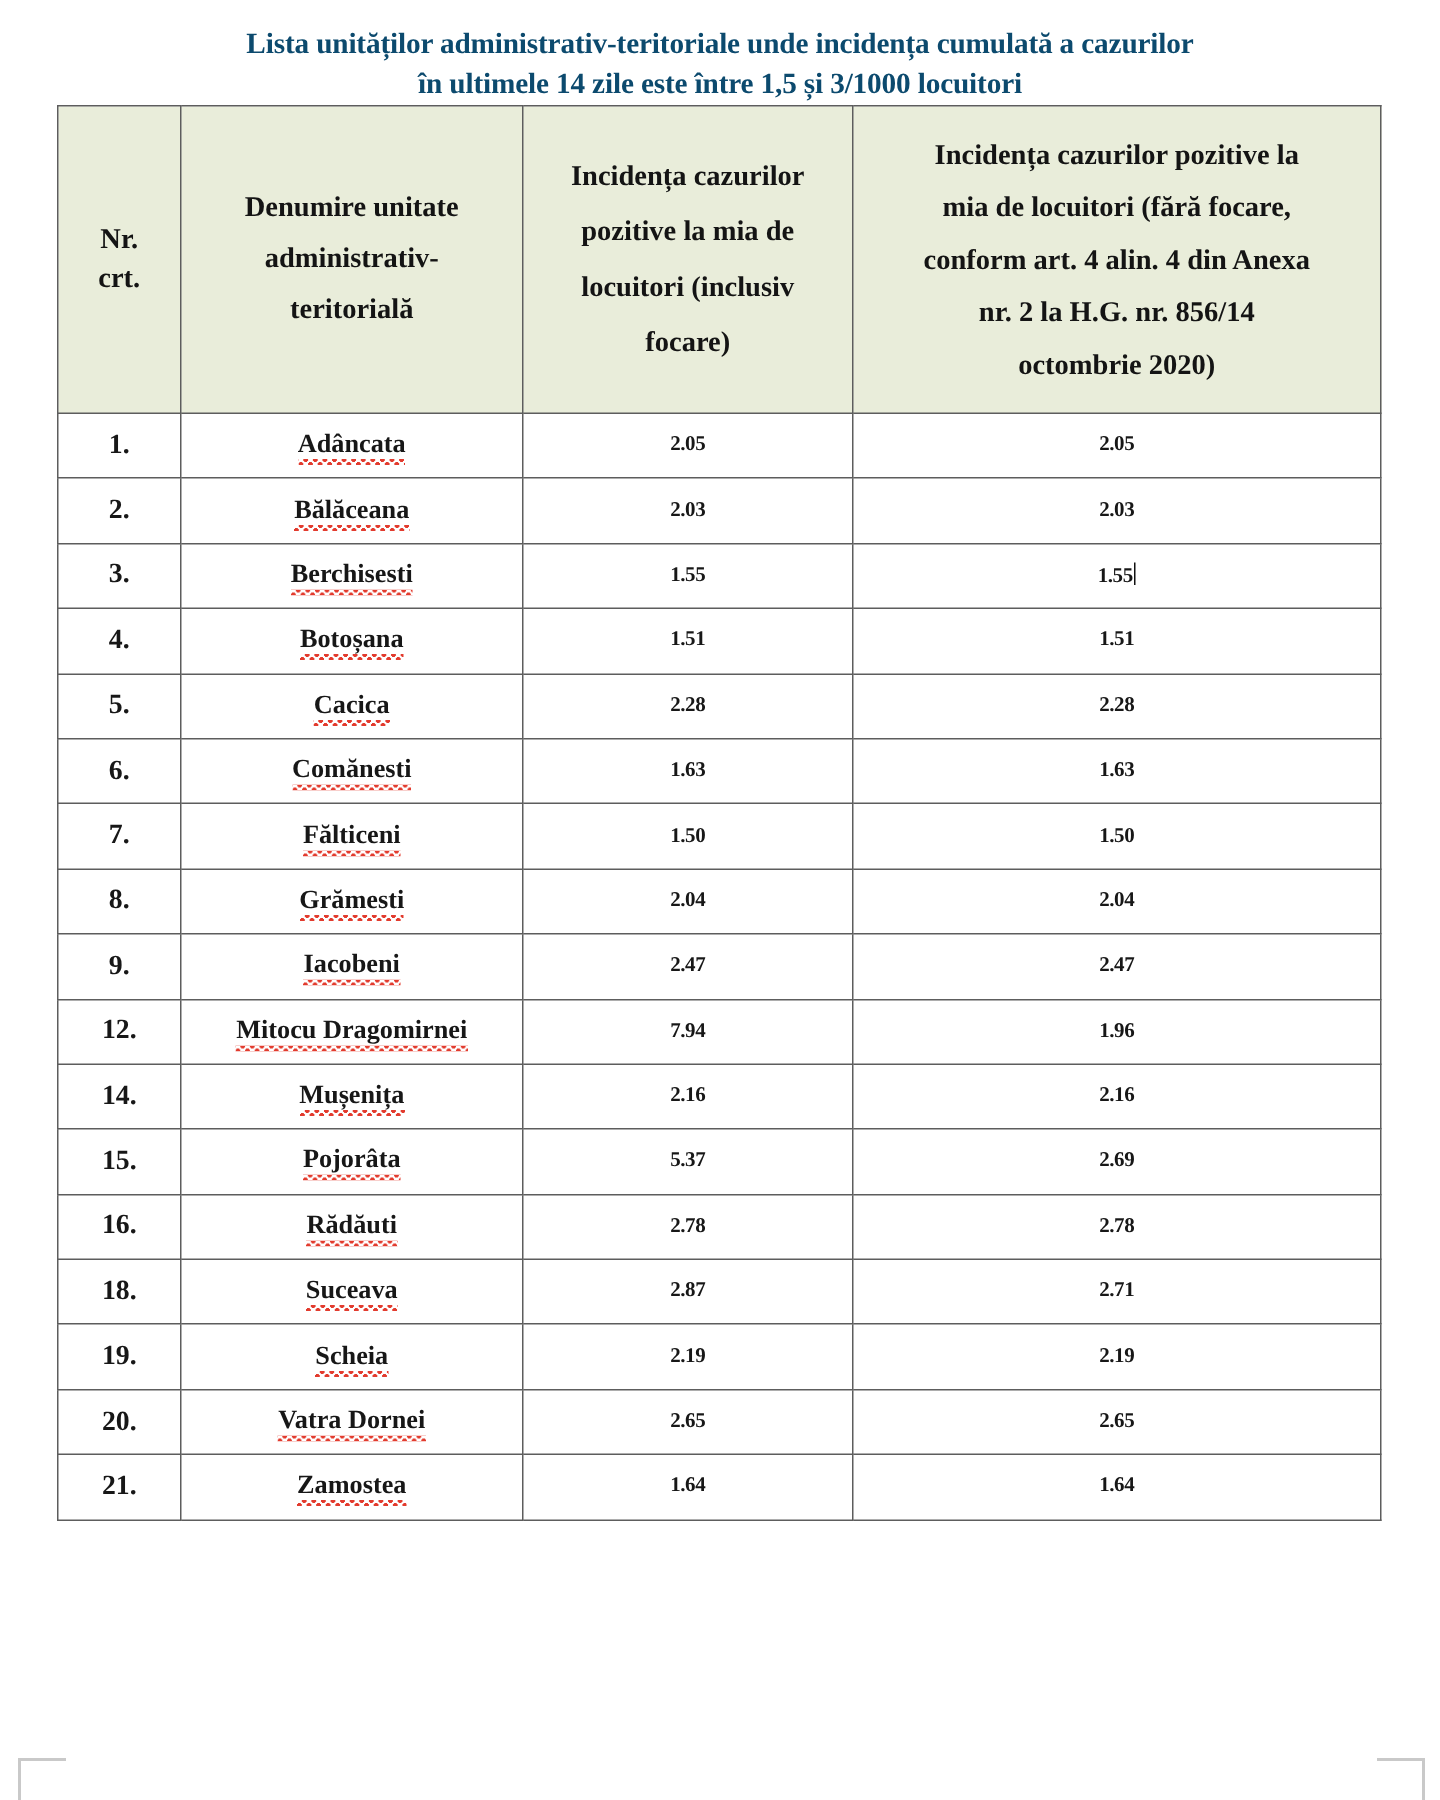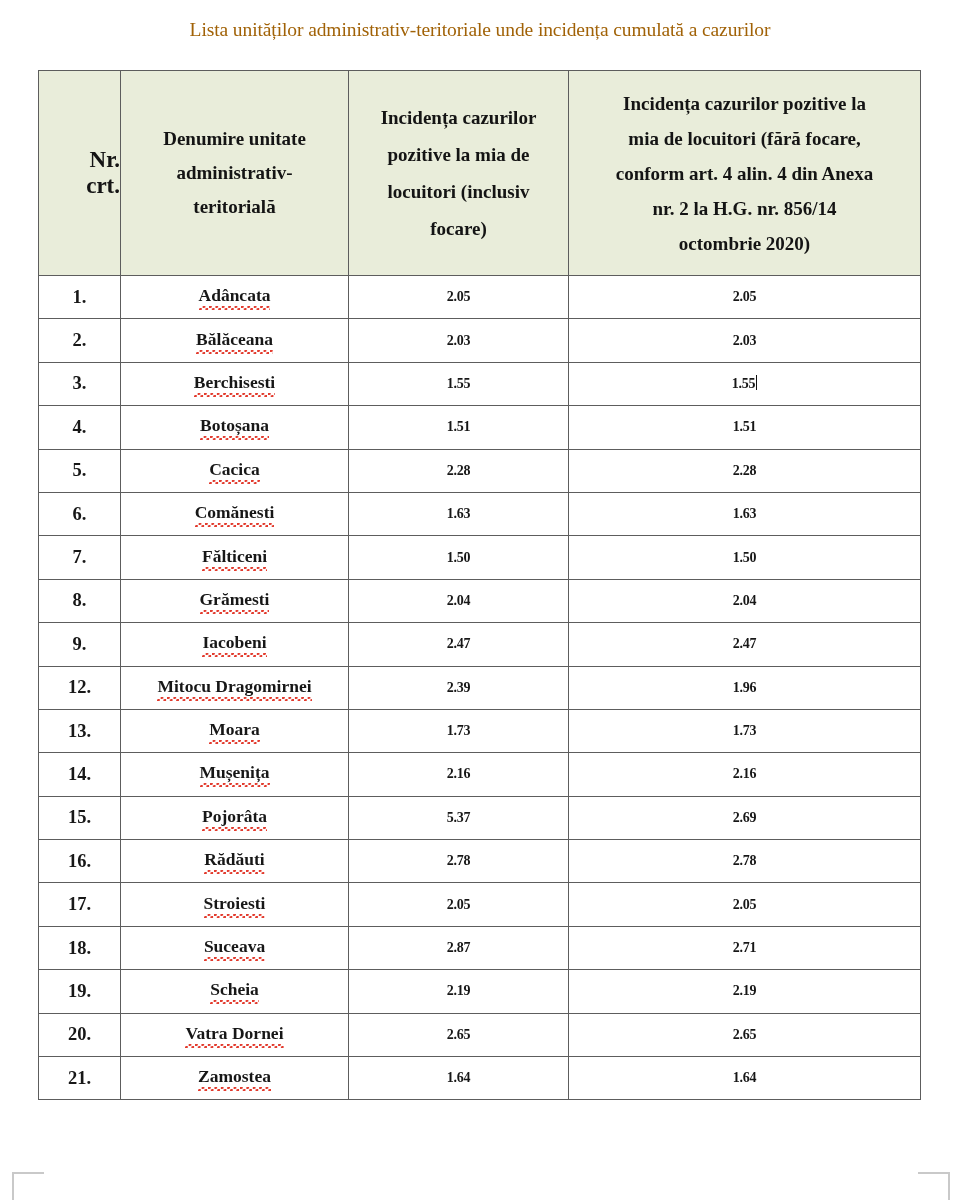--- a/index.html
+++ b/index.html
@@ -18,25 +18,25 @@
     -webkit-font-smoothing: antialiased;
   }
 
   
   .doc-title {
     position: absolute;
     top: 16px;
     left: 60px;
     width: 840px;
     text-align: center;
-    font-weight: normal;
+    font-weight: bold;
     font-size: 19.5px;
     line-height: 27px;
     letter-spacing: -0.1px;
-    color: #a16207;
+    color: #0c4a6e;
   }
   .doc-title .line { display: block; white-space: nowrap; }
 
   
   .table-wrap {
     position: absolute;
     left: 38px;
     top: 70px;
     width: 882px;
   }
@@ -62,24 +62,23 @@
   thead th {
     background: #e9edda;
     font-weight: bold;
     text-align: center;
     color: #141414;
     height: 205px;
     padding: 4px 6px 22px 6px;
     box-sizing: border-box;
   }
   th.h-nr {
-    font-size: 23px;
+    font-size: 19px;
     line-height: 26px;
     padding-bottom: 30px;
-    text-align: right;
   }
   th.h-nr .sub { display: block; }
   th.h-name {
     font-size: 19px;
     line-height: 34px;
     padding-bottom: 34px;
   }
   th.h-inc {
     font-size: 19px;
     line-height: 37px;
@@ -167,20 +166,21 @@
     left: 918px;
     top: 1172px;
     border-width: 2px 2px 0 0;
   }
 </style>
 </head>
 <body>
 
 <div class="doc-title">
   <span class="line">Lista unităților administrativ-teritoriale unde incidența cumulată a cazurilor</span>
+  <span class="line">în ultimele 14 zile este între 1,5 și 3/1000 locuitori</span>
 </div>
 
 <div class="table-wrap">
   <table class="data-table">
     <colgroup>
       <col class="c-nr">
       <col class="c-name">
       <col class="c-inc">
       <col class="c-incnf">
     </colgroup>
@@ -261,54 +261,42 @@
         </tr>
         <tr>
           <td class="cell-nr">9.</td>
           <td class="cell-name"><span class="squiggle">Iacobeni</span></td>
           <td class="cell-val">2.47</td>
           <td class="cell-val"><span>2.47</span></td>
         </tr>
         <tr>
           <td class="cell-nr">12.</td>
           <td class="cell-name"><span class="squiggle">Mitocu Dragomirnei</span></td>
-          <td class="cell-val">2.39</td>
+          <td class="cell-val">7.94</td>
           <td class="cell-val"><span>1.96</span></td>
-        </tr>
-        <tr>
-          <td class="cell-nr">13.</td>
-          <td class="cell-name"><span class="squiggle">Moara</span></td>
-          <td class="cell-val">1.73</td>
-          <td class="cell-val"><span>1.73</span></td>
         </tr>
         <tr>
           <td class="cell-nr">14.</td>
           <td class="cell-name"><span class="squiggle">Mușenița</span></td>
           <td class="cell-val">2.16</td>
           <td class="cell-val"><span>2.16</span></td>
         </tr>
         <tr>
           <td class="cell-nr">15.</td>
           <td class="cell-name"><span class="squiggle">Pojorâta</span></td>
           <td class="cell-val">5.37</td>
           <td class="cell-val"><span>2.69</span></td>
         </tr>
         <tr>
           <td class="cell-nr">16.</td>
           <td class="cell-name"><span class="squiggle">Rădăuti</span></td>
           <td class="cell-val">2.78</td>
           <td class="cell-val"><span>2.78</span></td>
         </tr>
         <tr>
-          <td class="cell-nr">17.</td>
-          <td class="cell-name"><span class="squiggle">Stroiesti</span></td>
-          <td class="cell-val">2.05</td>
-          <td class="cell-val"><span>2.05</span></td>
-        </tr>
-        <tr>
           <td class="cell-nr">18.</td>
           <td class="cell-name"><span class="squiggle">Suceava</span></td>
           <td class="cell-val">2.87</td>
           <td class="cell-val"><span>2.71</span></td>
         </tr>
         <tr>
           <td class="cell-nr">19.</td>
           <td class="cell-name"><span class="squiggle">Scheia</span></td>
           <td class="cell-val">2.19</td>
           <td class="cell-val"><span>2.19</span></td>

